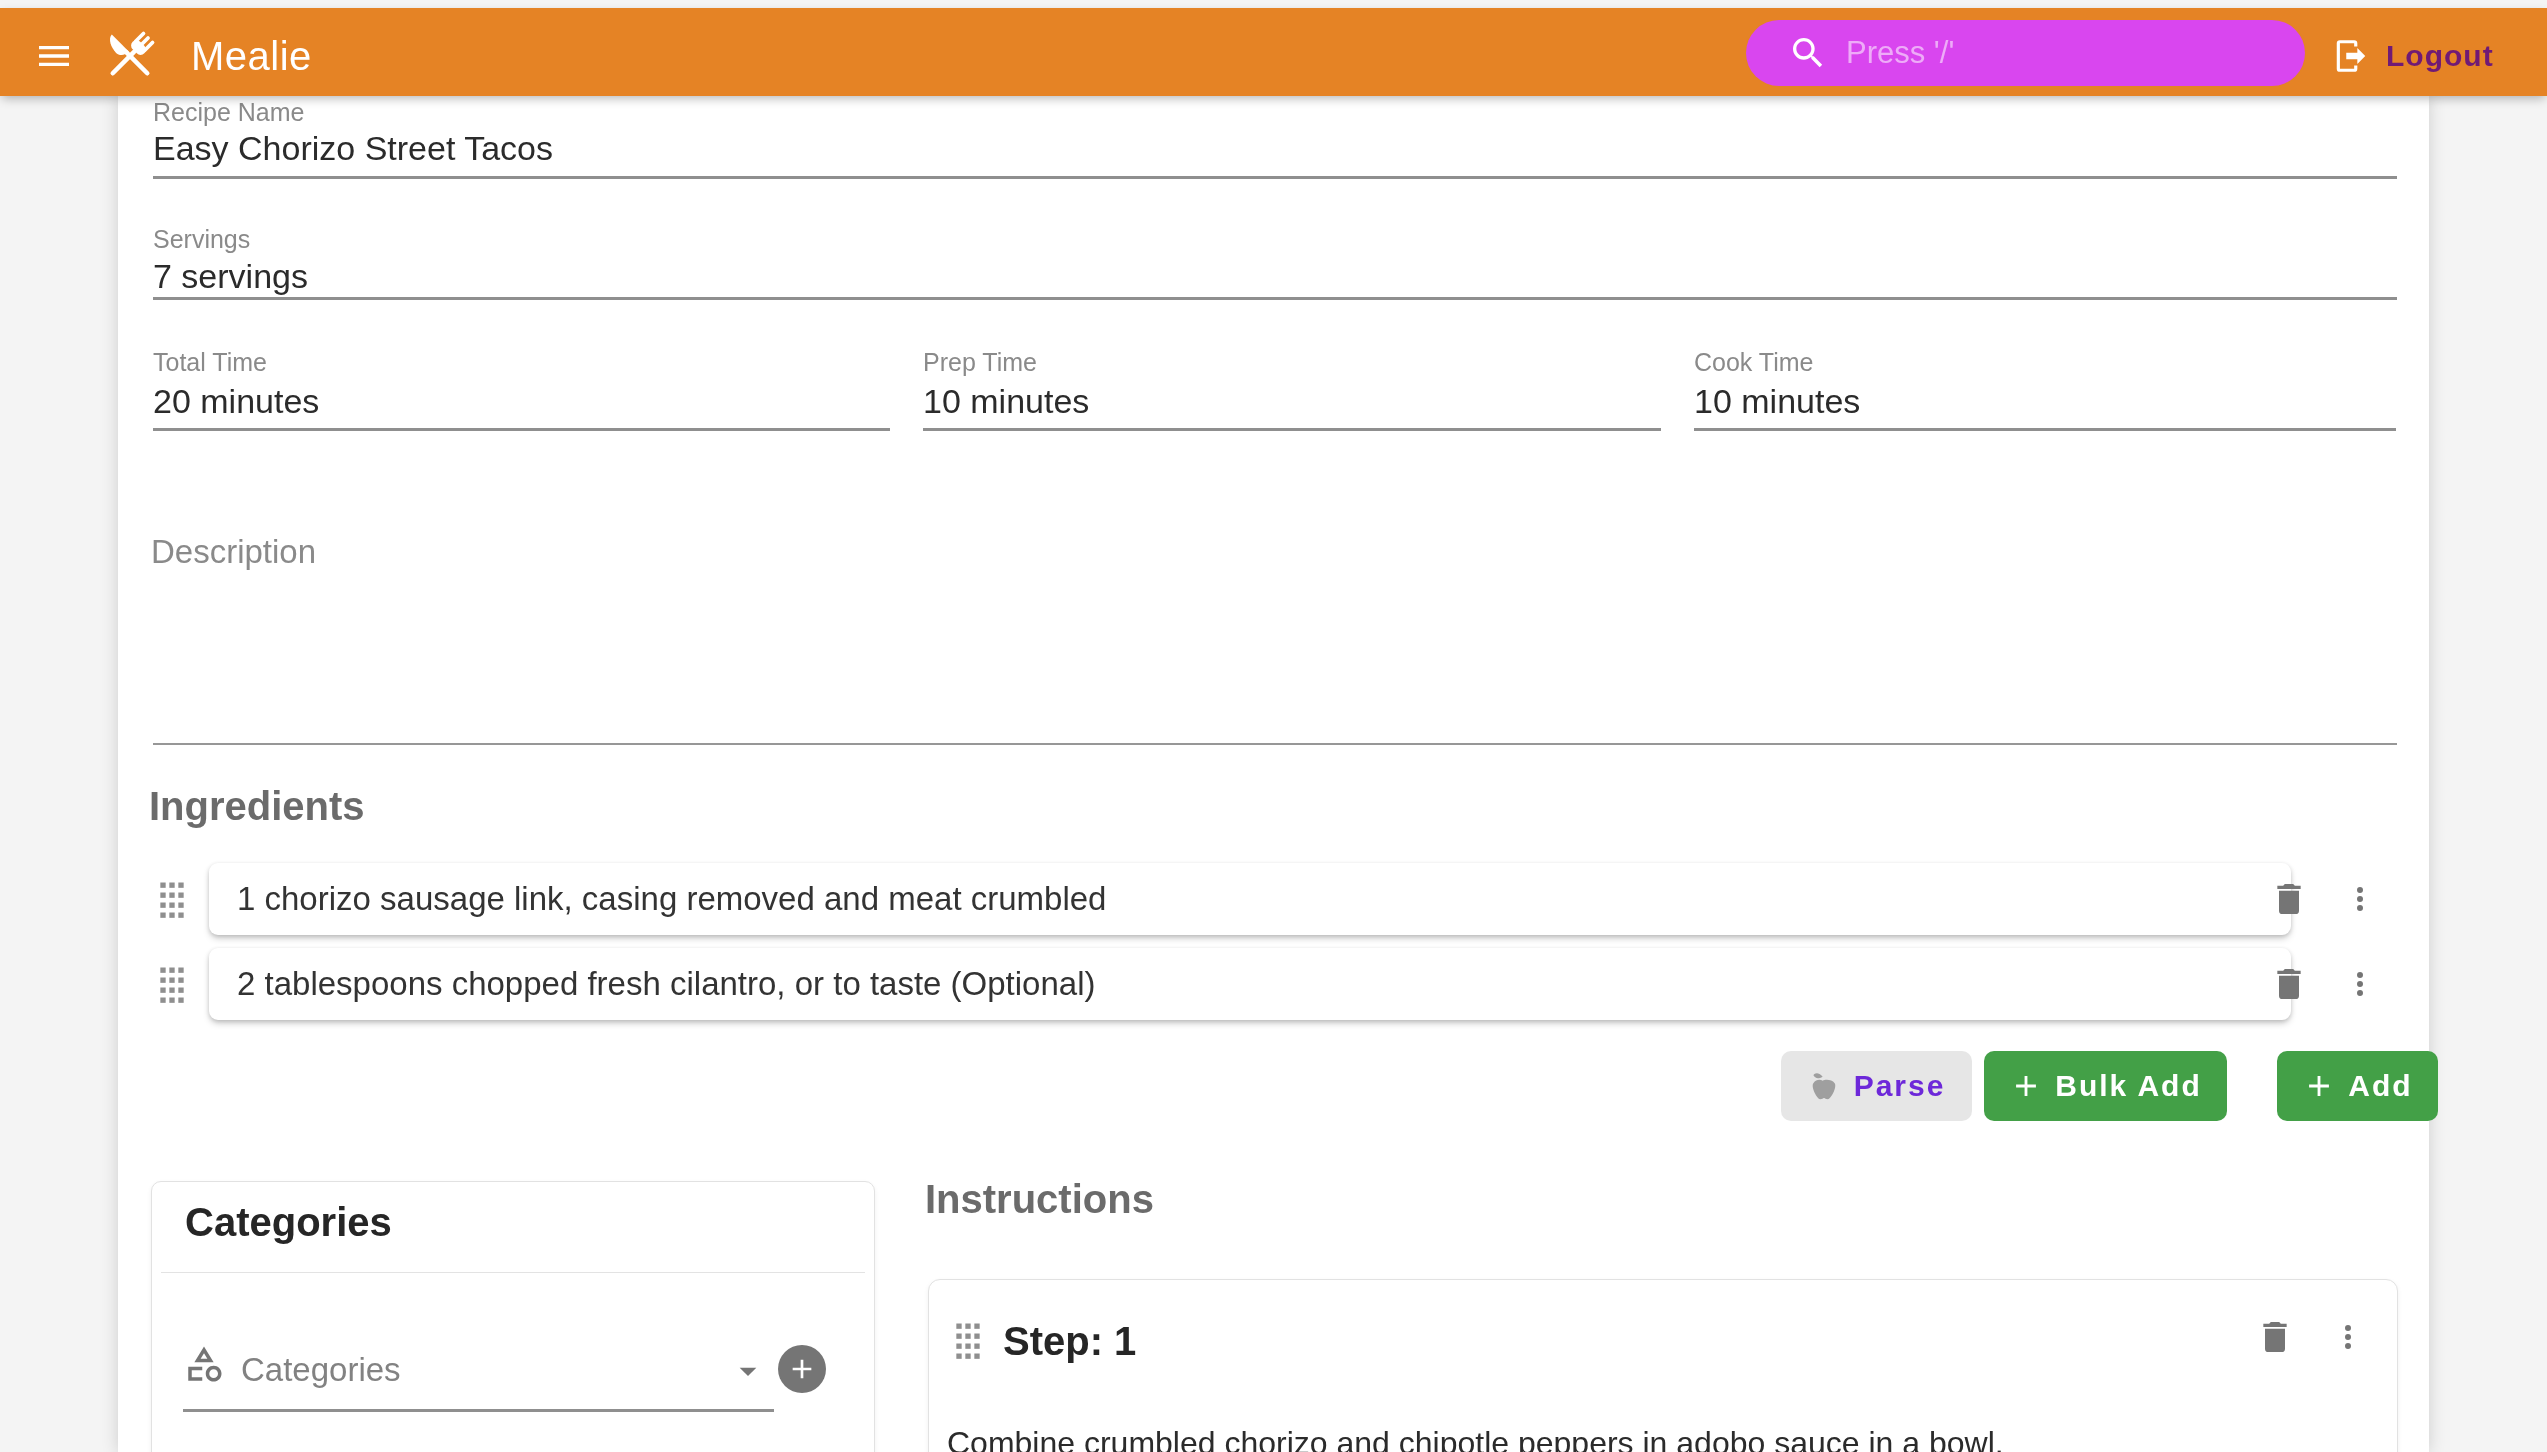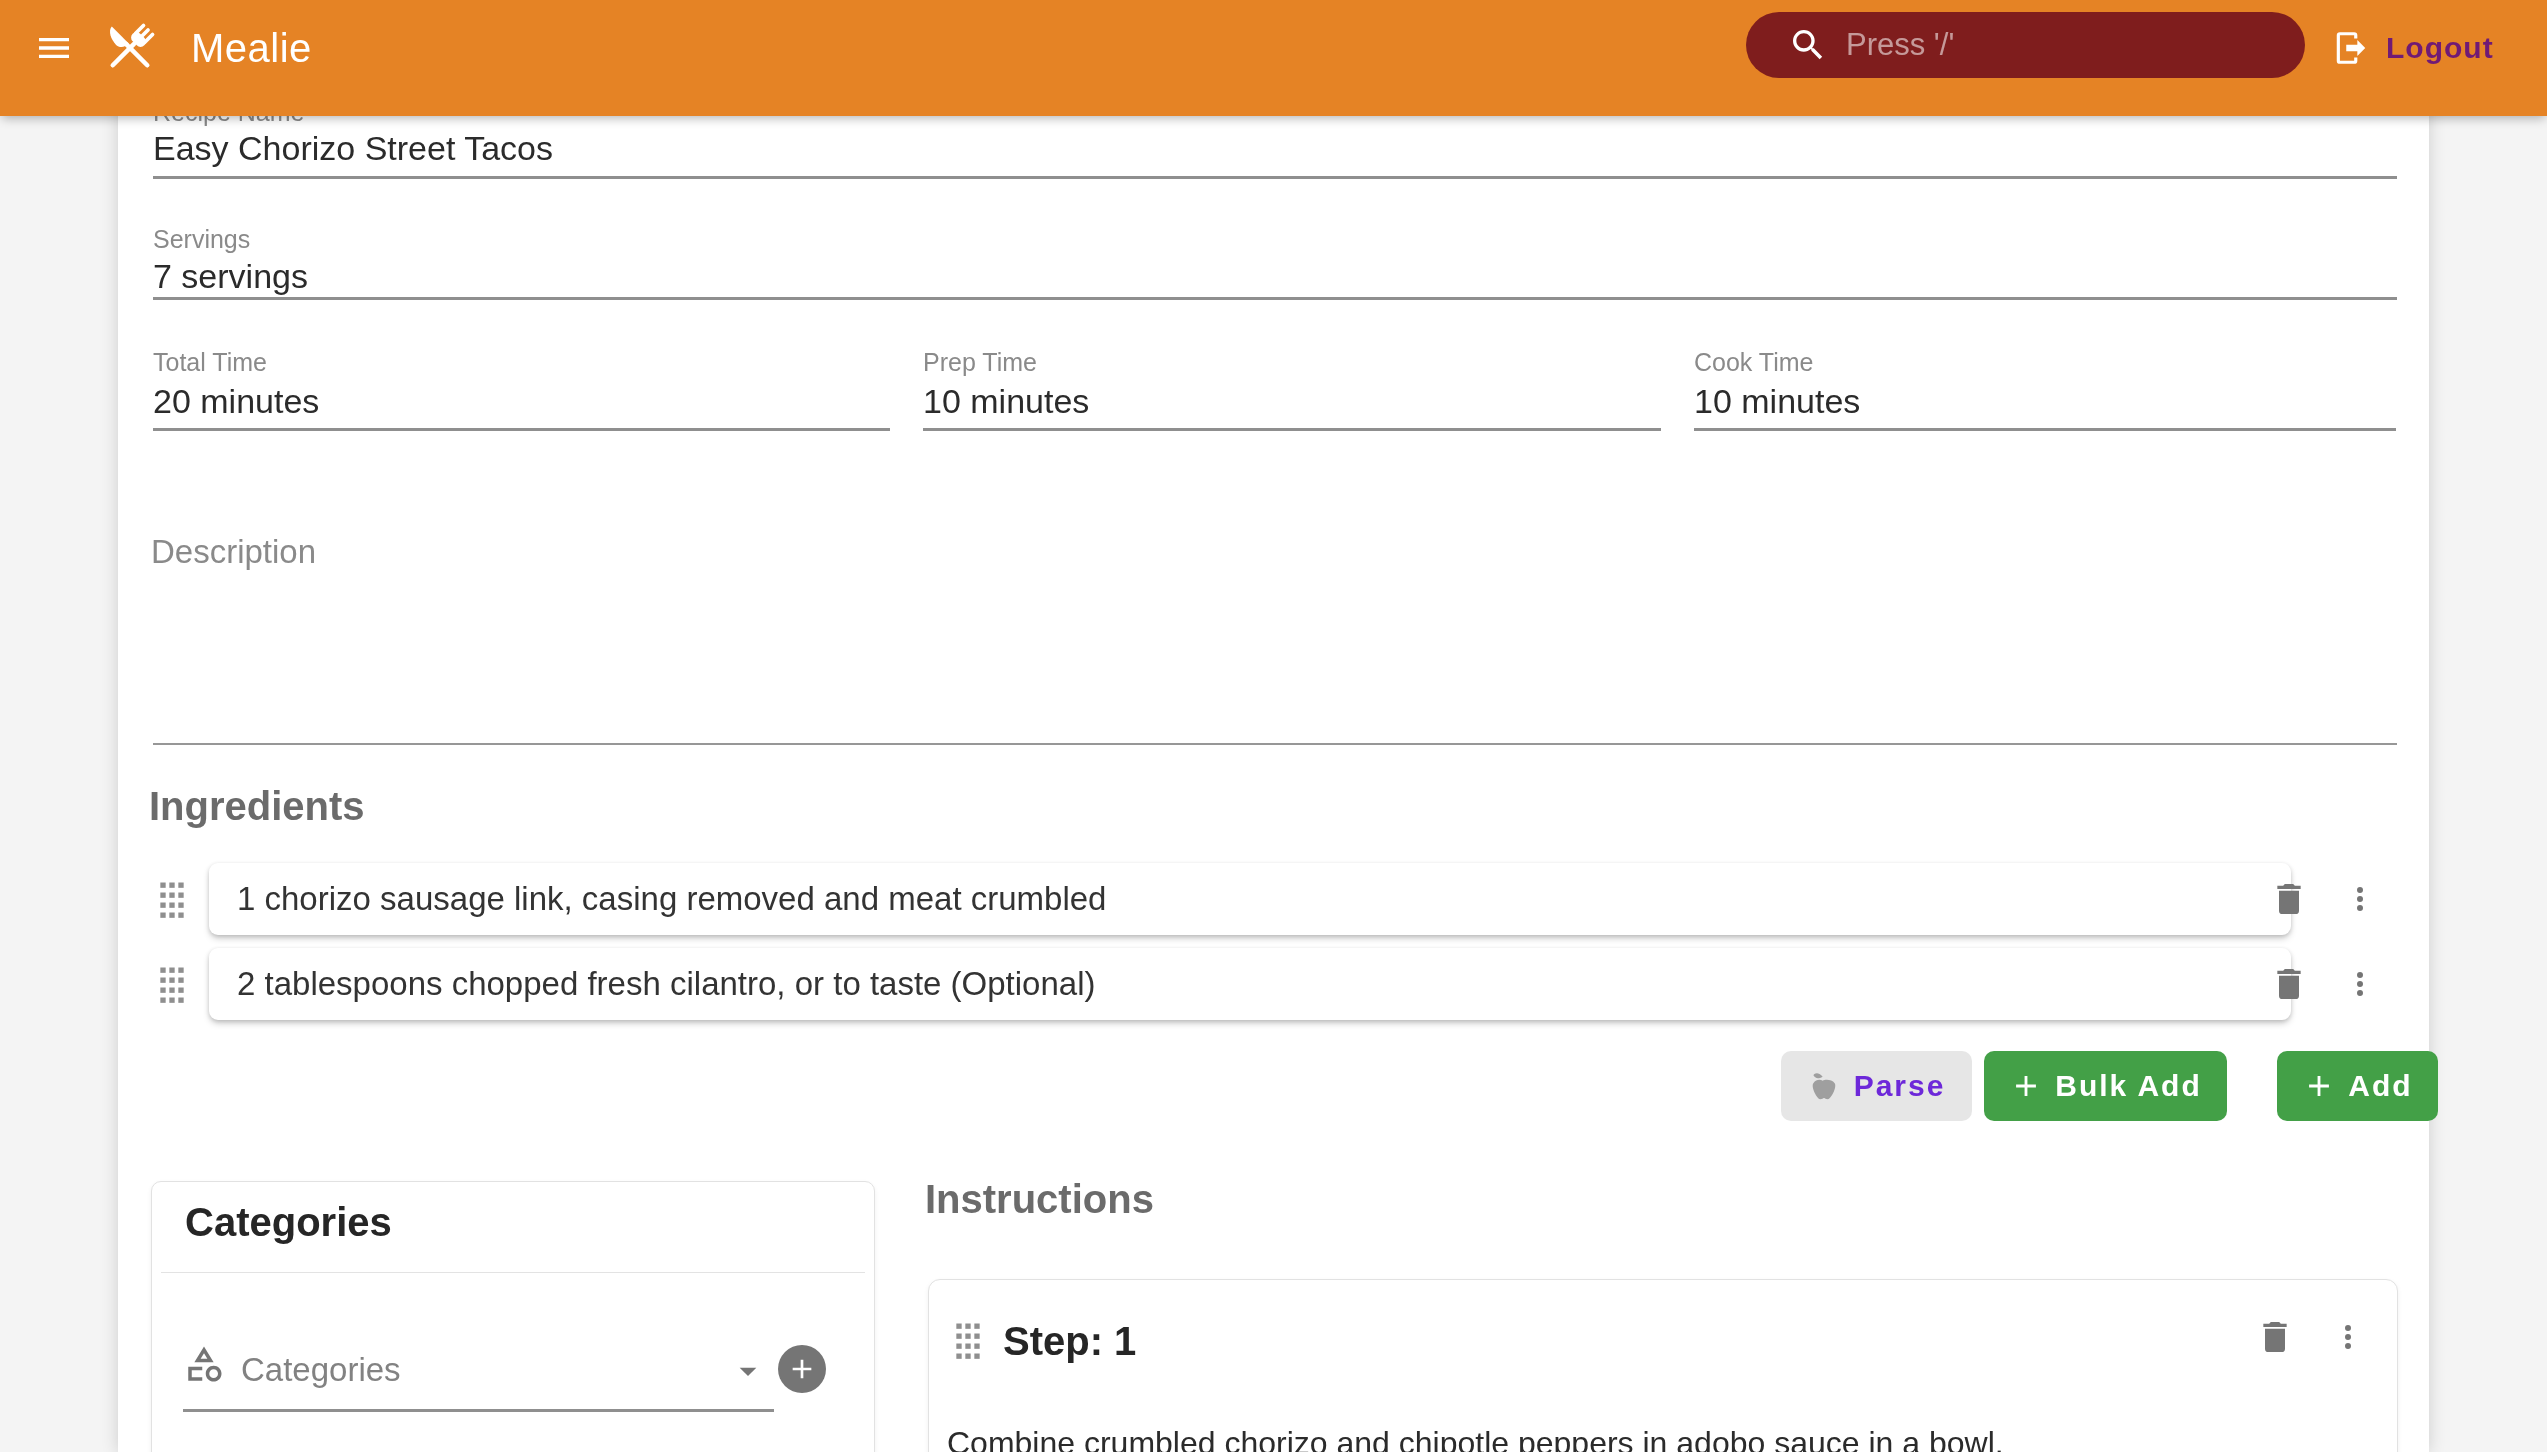--- a/index.html
+++ b/index.html
@@ -1,20 +1,20 @@
 <!DOCTYPE html>
 <html><head>
 <meta charset="utf-8">
 <style>
   * { margin:0; padding:0; box-sizing:border-box; }
   html,body { background:#e9e9e9; font-family:"Liberation Sans", sans-serif; }
   .screen { position:relative; width:2547px; height:1453px; overflow:hidden; background:#f4f4f4; }
 
   
-  .appbar { position:absolute; left:0; top:0; width:2547px; height:116px; z-index:20;
+  .appbar { position:absolute; left:0; top:8px; width:2547px; height:88px; z-index:20;
             box-shadow:0 4px 10px -2px rgba(0,0,0,.3); }
   .appbar .icon-btn { position:absolute; cursor:pointer; }
   .app-title { position:absolute; left:191px; top:0; height:96px; line-height:96px;
                color:#fff; font-size:40px; font-weight:500; letter-spacing:0.5px; }
   .searchbox { position:absolute; left:1746px; top:12px; width:559px; height:66px;
                border-radius:33px; display:flex; align-items:center; }
   .searchbox .placeholder { color:rgba(255,255,255,.55); font-size:31px; margin-left:18px; }
   .logout { position:absolute; left:2332px; top:0; height:96px; display:flex; align-items:center; cursor:pointer; }
   .logout-label { color:#701a75; font-size:30px; font-weight:700; margin-left:16px; letter-spacing:1px; }
 
@@ -77,21 +77,21 @@
           <rect x="17.8" y="11" width="12.4" height="8" rx="4"></rect>
         </g>
         <g transform="rotate(-45 24 24)">
           <rect x="22.3" y="18" width="3.4" height="26" rx="1.7"></rect>
           <path d="M25.7 21 L25.7 3 C21.5 3 18.3 9.5 18.3 14.5 C18.3 18.5 21.2 21 25.7 21 Z"></path>
         </g>
       </svg>
     </span>
     <div class="app-title">Mealie</div>
 
-    <div class="searchbox" style="background:#7f1d1d;">
+    <div class="searchbox" style="background:#d946ef;">
       <span style="margin-left:42px; display:flex;">
         <svg width="40" height="40" viewBox="0 0 24 24">
             <path fill="#ffffff" d="M9.5,3A6.5,6.5 0 0,1 16,9.5C16,11.11 15.41,12.59 14.44,13.73L14.71,14H15.5L20.5,19L19,20.5L14,15.5V14.71L13.73,14.44C12.59,15.41 11.11,16 9.5,16A6.5,6.5 0 0,1 3,9.5A6.5,6.5 0 0,1 9.5,3M9.5,5C7,5 5,7 5,9.5C5,12 7,14 9.5,14C12,14 14,12 14,9.5C14,7 12,5 9.5,5Z"></path>
           </svg>
       </span>
       <span class="placeholder">Press '/'</span>
     </div>
 
     <div class="logout">
       <span style="display:flex;">

